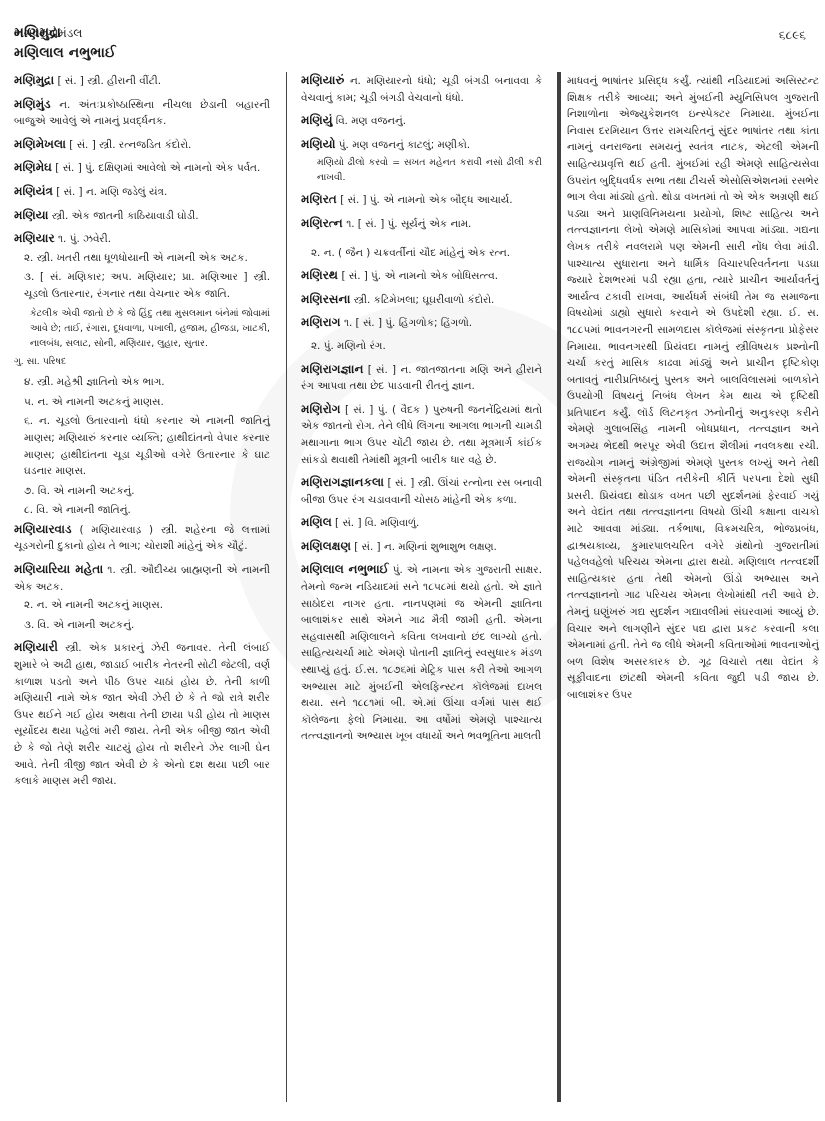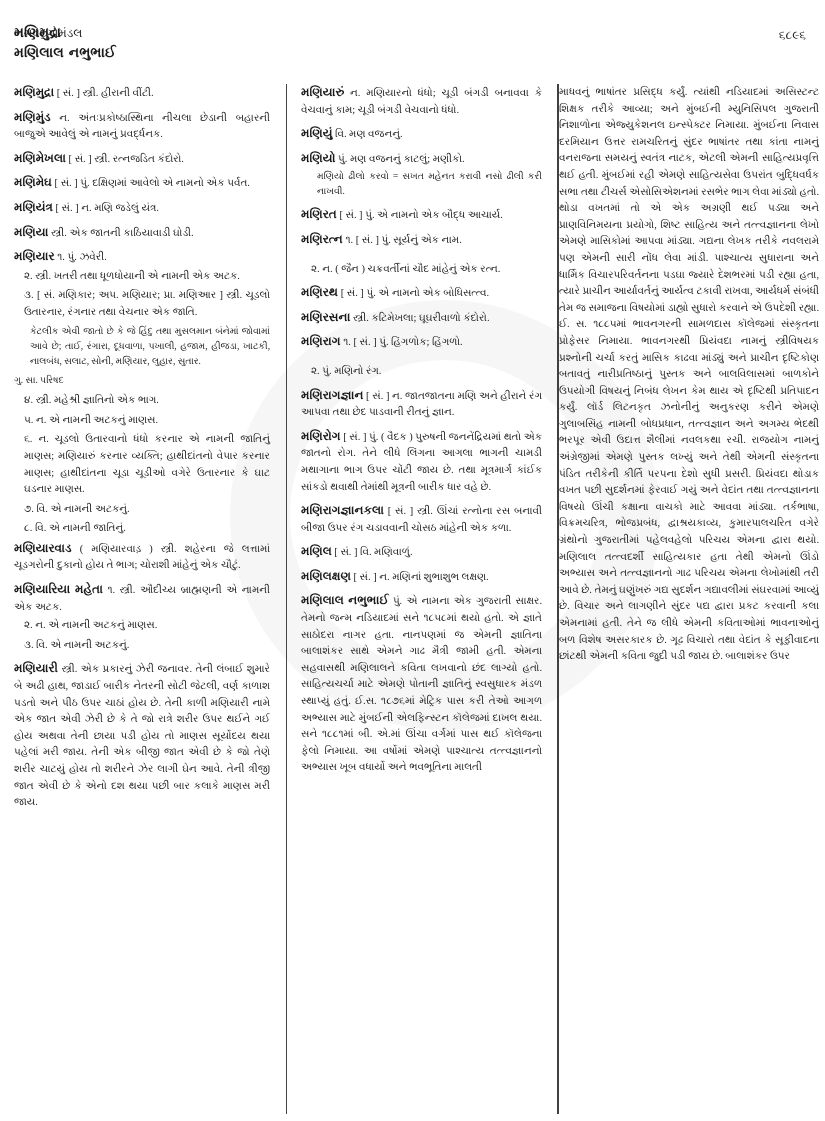--- a/index.html
+++ b/index.html
@@ -12,24 +12,24 @@
   .watermark {
     position: absolute; left: 230px; top: 300px; width: 430px; height: 430px;
     border-radius: 50%; border: 60px solid rgba(0,0,0,0.035);
     box-sizing: border-box; pointer-events: none;
   }
   .header { position: absolute; left: 14px; right: 14px; top: 22px; height: 46px; }
   .hdr-left { position: absolute; left: 0; top: 0; font-weight: bold; font-size: 14px; line-height: 20px; }
   .hdr-center { position: absolute; left: 0; right: 0; top: 4px; font-size: 12px; }
   .hdr-right { position: absolute; right: 5px; top: 6px; font-size: 12px; }
   .columns { position: absolute; left: 14px; top: 72px; width: 800px; height: 1040px; }
-  .col { position: absolute; top: 12px; height: 1030px; overflow: hidden; box-sizing: border-box; font-size: 10.4px; line-height: 16.6px; font-family: Liberation Serif, serif; }
+  .col { position: absolute; top: 0; height: 1030px; overflow: hidden; box-sizing: border-box; font-size: 10.4px; line-height: 16.6px; }
   .col1 { left: 0; width: 262px; padding-right: 6px; }
   .col2 { left: 272px; width: 262px; padding-left: 14px; padding-right: 6px; border-left: 1px solid #444; }
-  .col3 { left: 543px; width: 262px; border-left: 2px solid #404040; }
+  .col3 { left: 543px; width: 262px; padding-left: 6px; border-left: 4px solid #404040; }
   .entry { margin: 0 0 7px 0; text-align: justify; }
   .hw { font-weight: bold; font-size: 12px; }
   .sense { margin: 0 0 3px 10px; text-align: justify; }
   .note { margin: 0 0 3px 16px; font-size: 9.4px; line-height: 15px; text-align: justify; }
   .source { font-size: 9.4px; margin: 0 0 4px 0; }
   .para { text-align: justify; }
 </style>
 </head>
 <body>
 
@@ -73,21 +73,21 @@
   <div class="col col2">
     <div class="entry"><span class="hw">મણિયારું</span> <span>ન. મણિયારનો ધંધો; ચૂડી બંગડી બનાવવા કે વેચવાનું કામ; ચૂડી બંગડી વેચવાનો ધંધો.</span></div>
     <div class="entry"><span class="hw">મણિયું</span> <span>વિ. મણ વજનનું.</span></div>
     <div class="entry" style="margin-bottom:2px"><span class="hw">મણિયો</span> <span>પું. મણ વજનનું કાટલું; મણીકો.</span></div>
     <div class="note" style="margin-bottom:7px">મણિયો ઢીલો કરવો = સખત મહેનત કરાવી નસો ઢીલી કરી નાખવી.</div>
     <div class="entry"><span class="hw">મણિરત</span> <span>[ સં. ] પું. એ નામનો એક બૌદ્ધ આચાર્ય.</span></div>
     <div class="entry" style="margin-bottom:12px"><span class="hw">મણિરત્ન</span> <span>૧. [ સં. ] પું. સૂર્યનું એક નામ.</span></div>
     <div class="sense" style="margin-bottom:7px">૨. ન. ( જૈન ) ચક્રવર્તીનાં ચૌદ માંહેનું એક રત્ન.</div>
     <div class="entry"><span class="hw">મણિરથ</span> <span>[ સં. ] પું. એ નામનો એક બોધિસત્ત્વ.</span></div>
     <div class="entry"><span class="hw">મણિરસના</span> <span>સ્ત્રી. કટિમેખલા; ઘૂઘરીવાળો કંદોરો.</span></div>
-    <div class="entry" style="margin-bottom:12px"><span class="hw">મણિરાગ</span> <span>૧. [ સં. ] પું. હિંગળોક; હિંગળો.</span></div>
+    <div class="entry" style="margin-bottom:6px"><span class="hw">મણિરાગ</span> <span>૧. [ સં. ] પું. હિંગળોક; હિંગળો.</span></div>
     <div class="sense" style="margin-bottom:7px">૨. પું. મણિનો રંગ.</div>
     <div class="entry"><span class="hw">મણિરાગજ્ઞાન</span> <span>[ સં. ] ન. જાતજાતના મણિ અને હીરાને રંગ આપવા તથા છેદ પાડવાની રીતનું જ્ઞાન.</span></div>
     <div class="entry"><span class="hw">મણિરોગ</span> <span>[ સં. ] પું. ( વૈદક ) પુરુષની જનનેંદ્રિયમાં થતો એક જાતનો રોગ. તેને લીધે લિંગના આગલા ભાગની ચામડી મથાગાના ભાગ ઉપર ચોંટી જાય છે. તથા મૂત્રમાર્ગ કાંઈક સાંકડો થવાથી તેમાંથી મૂત્રની બારીક ધાર વહે છે.</span></div>
     <div class="entry"><span class="hw">મણિરાગજ્ઞાનકલા</span> <span>[ સં. ] સ્ત્રી. ઊંચાં રત્નોના રસ બનાવી બીજા ઉપર રંગ ચડાવવાની ચોસઠ માંહેની એક કળા.</span></div>
     <div class="entry"><span class="hw">મણિલ</span> <span>[ સં. ] વિ. મણિવાળું.</span></div>
     <div class="entry"><span class="hw">મણિલક્ષણ</span> <span>[ સં. ] ન. મણિનાં શુભાશુભ લક્ષણ.</span></div>
     <div class="entry"><span class="hw">મણિલાલ નભુભાઈ</span> <span>પું. એ નામના એક ગુજરાતી સાક્ષર. તેમનો જન્મ નડિયાદમાં સને ૧૮૫૮માં થયો હતો. એ જ્ઞાતે સાઠોદરા નાગર હતા. નાનપણમાં જ એમની જ્ઞાતિના બાલાશંકર સાથે એમને ગાઢ મૈત્રી જામી હતી. એમના સહવાસથી મણિલાલને કવિતા લખવાનો છંદ લાગ્યો હતો. સાહિત્યચર્ચા માટે એમણે પોતાની જ્ઞાતિનું સ્વસુધારક મંડળ સ્થાપ્યું હતું. ઈ.સ. ૧૮૭૬માં મેટ્રિક પાસ કરી તેઓ આગળ અભ્યાસ માટે મુંબઈની એલફિન્સ્ટન કૉલેજમાં દાખલ થયા. સને ૧૮૮૧માં બી. એ.માં ઊંચા વર્ગમાં પાસ થઈ કૉલેજના ફેલો નિમાયા. આ વર્ષોમાં એમણે પાશ્ચાત્ય તત્ત્વજ્ઞાનનો અભ્યાસ ખૂબ વધાર્યો અને ભવભૂતિના માલતી</span></div>
   </div>
 
   <div class="col col3">

